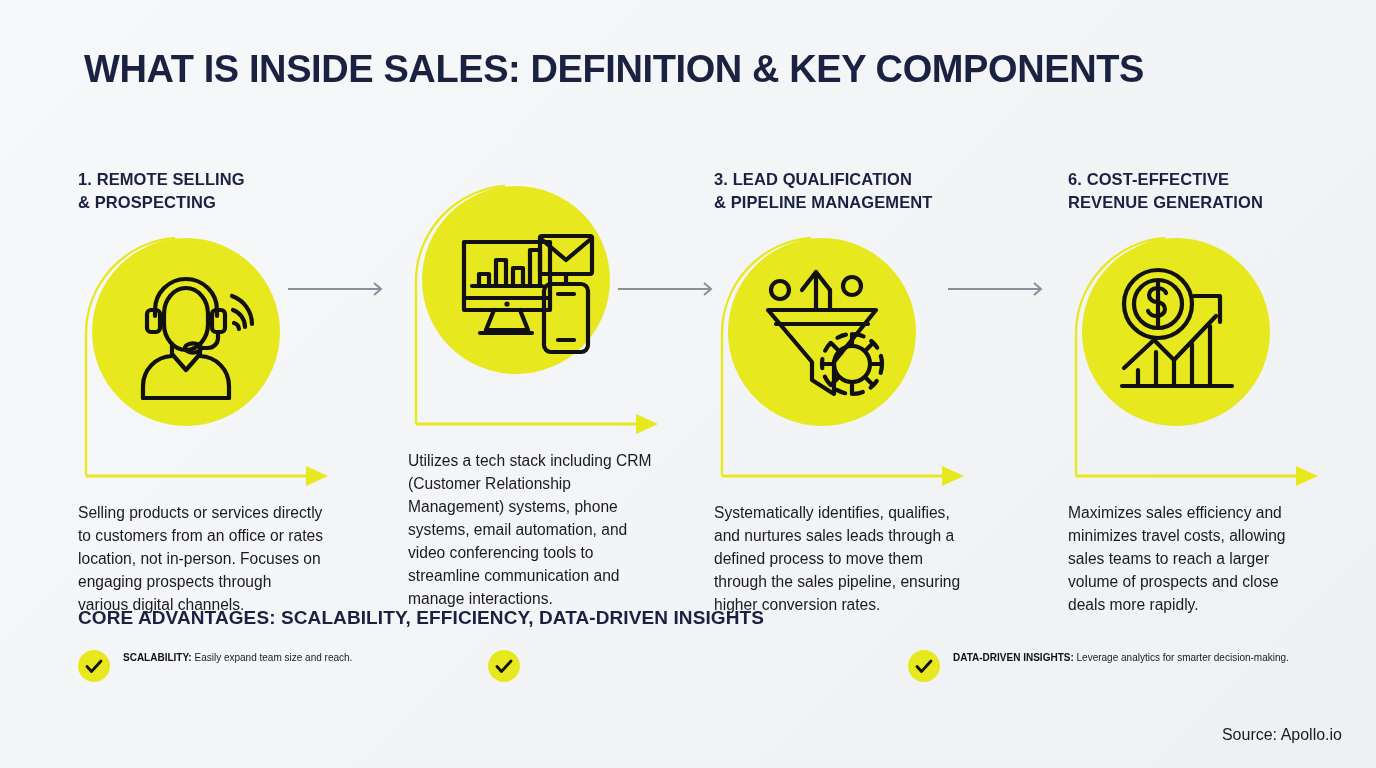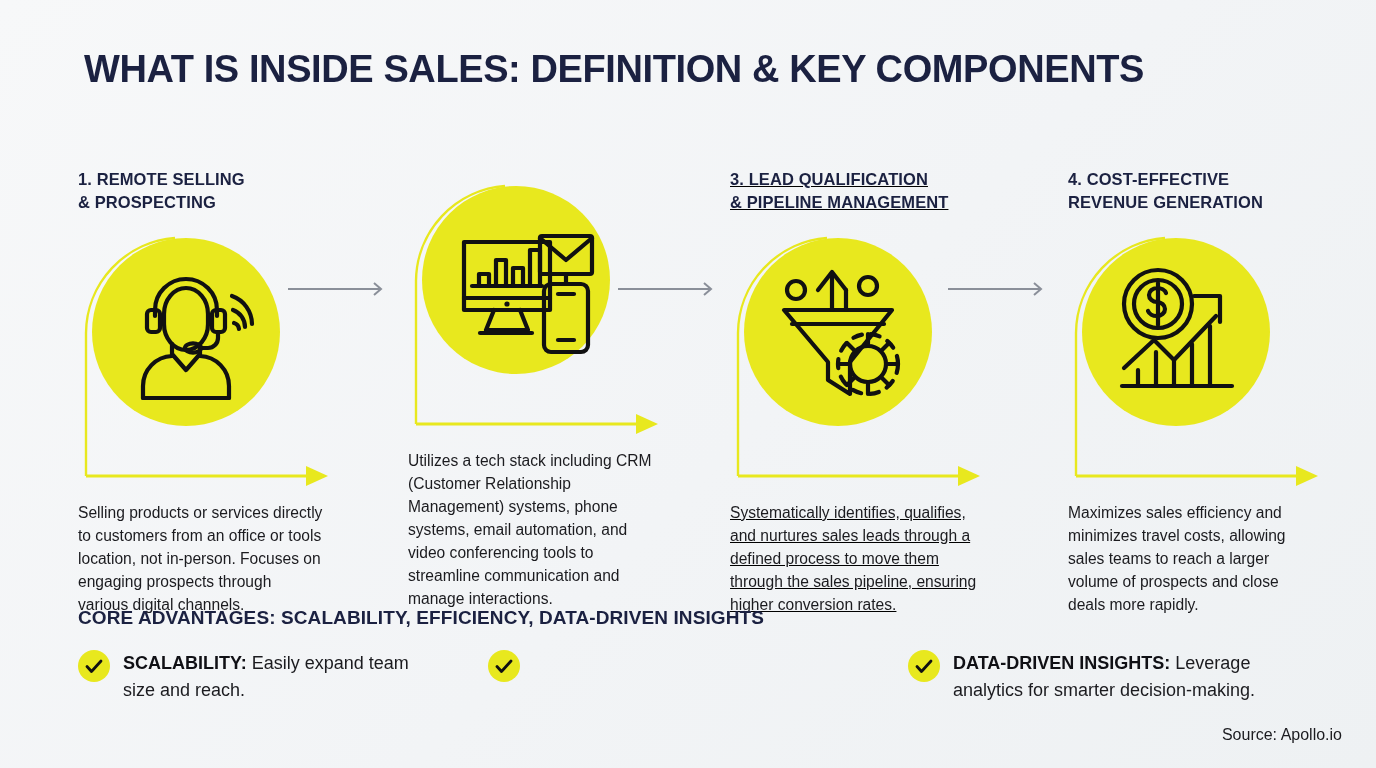--- a/index.html
+++ b/index.html
@@ -37,21 +37,21 @@
 
   
   .col {
     position: absolute;
     top: 128px;
     width: 330px;
     margin-top: 40px;
   }
   .col-1 { left: 78px; }
   .col-2 { left: 408px; }
-  .col-3 { left: 730px; text-decoration: underline; }
+  .col-3 { left: 714px; }
   .col-4 { left: 1068px; }
 
   .col-head {
     font-size: 16.5px;
     font-weight: bold;
     color: #1b2141;
     line-height: 1.42;
     letter-spacing: 0.1px;
     height: 52px;
   }
@@ -126,21 +126,21 @@
   .badge {
     flex: 0 0 auto;
     width: 32px; height: 32px;
     border-radius: 50%;
     background: #e8e81e;
     position: relative;
     margin-top: 2px;
   }
   .badge svg { position: absolute; left: 0; top: 0; }
   .adv-text {
-    font-size: 18px;
+    font-size: 10px;
     line-height: 1.5;
     color: #1b1b1f;
     padding-top: 2px;
   }
   .adv-text b { color: #101015; font-weight: bold; }
 
   .source {
     position: absolute;
     right: 34px;
     bottom: 24px;
@@ -185,21 +185,21 @@
             <path d="M51 160 v-12 a30 30 0 0 1 29 -30 M137 160 v-12 a30 30 0 0 0 -29 -30"></path>
             <line x1="51" y1="160" x2="137" y2="160"></line>
 
             <path d="M140 58 a30 30 0 0 1 20 28"></path>
             <path d="M141 72 a18 18 0 0 1 12 17"></path>
             <path d="M142 85 a7 7 0 0 1 5 6"></path>
           </g>
         </svg>
       </div>
     </div>
-    <div class="col-body">Selling products or services directly to customers from an office or tools location, not in-person. Focuses on engaging prospects through various digital channels.</div>
+    <div class="col-body">Selling products or services directly to customers from an office or rates location, not in-person. Focuses on engaging prospects through various digital channels.</div>
   </div>
 
   <div class="col col-2">
     <div class="icon-zone">
       <svg class="bracket" viewBox="0 0 330 262">
         <path d="M97 12 A 96 96 0 0 0 8 107 L 8 250" fill="none" stroke="#e8e81e" stroke-width="2.4"></path>
         <line x1="8" y1="250" x2="228" y2="250" stroke="#e8e81e" stroke-width="3"></line>
         <polygon points="228,240 250,250 228,260" fill="#e8e81e"></polygon>
       </svg>
       <div class="circle">
@@ -264,21 +264,21 @@
             <circle cx="124" cy="126" r="30" stroke-dasharray="9 9"></circle>
           </g>
         </svg>
       </div>
     </div>
     <div class="col-body">Systematically identifies, qualifies, and nurtures sales leads through a defined process to move them through the sales pipeline, ensuring higher conversion rates.</div>
   </div>
 
   <div class="col col-4">
     <div class="col-head">
-      <span>4. COST-EFFECTIVE</span><br>
+      <span>6. COST-EFFECTIVE</span><br>
       <span>REVENUE GENERATION</span>
     </div>
     <div class="icon-zone">
       <svg class="bracket" viewBox="0 0 330 262">
         <path d="M97 12 A 96 96 0 0 0 8 107 L 8 250" fill="none" stroke="#e8e81e" stroke-width="2.4"></path>
         <line x1="8" y1="250" x2="228" y2="250" stroke="#e8e81e" stroke-width="3"></line>
         <polygon points="228,240 250,250 228,260" fill="#e8e81e"></polygon>
       </svg>
       <div class="circle">
         <svg width="188" height="188" viewBox="0 0 188 188">

